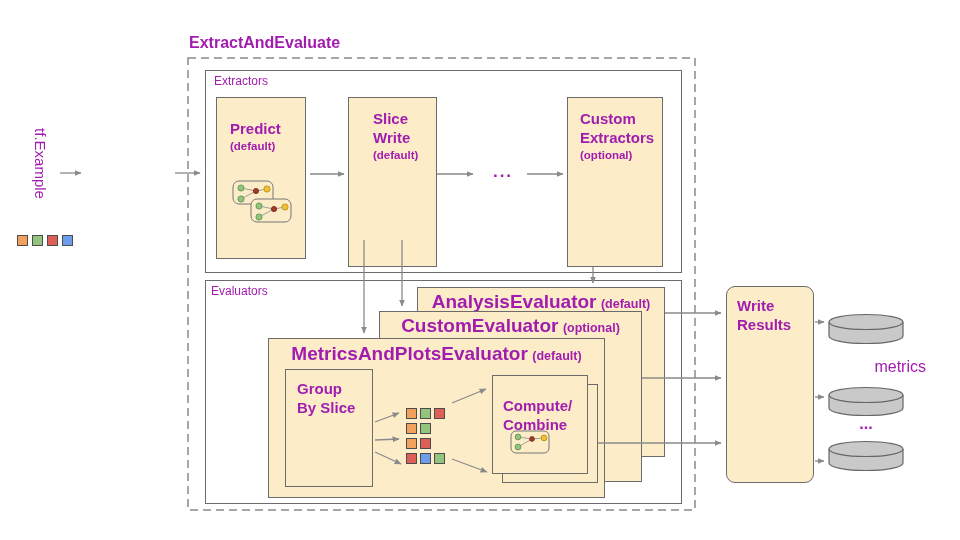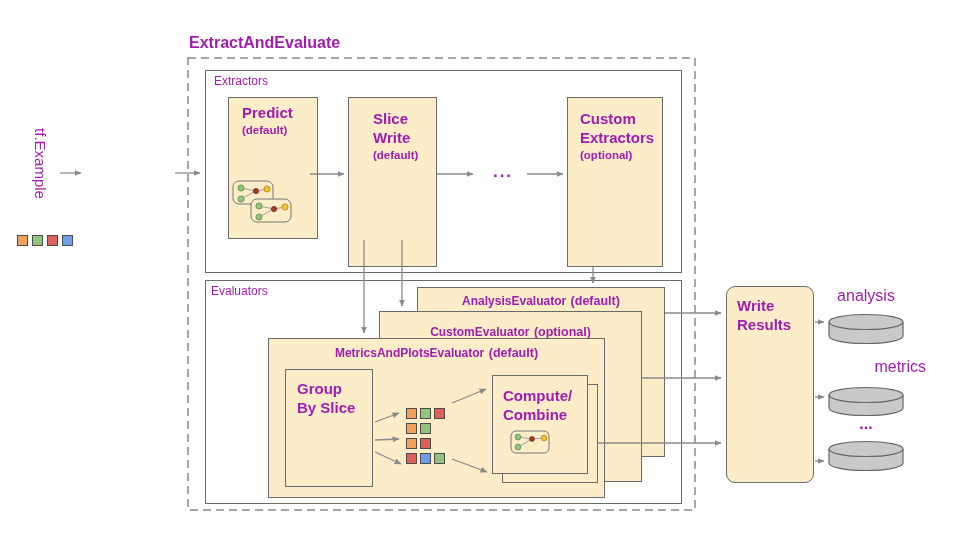--- a/index.html
+++ b/index.html
@@ -13,21 +13,21 @@
     border:1.2px solid var(--box-border,#6b6b6b);box-sizing:border-box;
   }
   .container-box{
     position:absolute;background:transparent;
     border:1.2px solid var(--box-border,#6b6b6b);box-sizing:border-box;
   }
   .section-label{position:absolute;font-weight:normal;font-size:12px;}
   .box-text{font-weight:bold;font-size:15px;line-height:19px;}
   .sub-text{font-weight:bold;font-size:11.5px;line-height:16px;}
   .stack-title{position:absolute;left:0;right:0;text-align:center;font-weight:bold;}
-  .stack-title .nm{font-size:12px;}
+  .stack-title .nm{font-size:19px;}
   .stack-title .sb{font-size:12.5px;}
   .diagram-title{position:absolute;font-weight:bold;font-size:16px;}
   .out-label{position:absolute;width:120px;text-align:center;font-size:16px;}
   .sq{position:absolute;width:11px;height:11px;box-sizing:border-box;
       border:1.5px solid #4c4c4c;}
   .rot-label{
     position:absolute;font-size:15px;white-space:nowrap;text-align:center;
     transform:rotate(90deg);transform-origin:center center;
   }
   .dots{position:absolute;font-weight:bold;font-size:17px;letter-spacing:2px;}
@@ -47,21 +47,21 @@
       <div class="sq" style="left: 0px; top: 0px; background: rgb(242, 161, 92);"></div>
       <div class="sq" style="left: 15px; top: 0px; background: rgb(147, 196, 125);"></div>
       <div class="sq" style="left: 30px; top: 0px; background: rgb(221, 95, 87);"></div>
       <div class="sq" style="left: 45px; top: 0px; background: rgb(109, 158, 235);"></div>
     </div>
 
 
   <div class="container-box" style="left:205px;top:70px;width:477px;height:203px;"></div>
   <div class="section-label" style="left:214px;top:74px;">Extractors</div>
 
-  <div class="cream" style="left:228px;top:97px;width:90px;height:142px;padding:5px 0 0 13px;">
+  <div class="cream" style="left:216px;top:97px;width:90px;height:162px;padding:21px 0 0 13px;">
     <div class="box-text">Predict</div>
     <div class="sub-text">(default)</div>
   </div>
 
   <div class="cream" style="left:348px;top:97px;width:89px;height:170px;padding:11px 0 0 24px;">
     <div class="box-text">Slice</div>
     <div class="box-text">Write</div>
     <div class="sub-text">(default)</div>
   </div>
 
@@ -77,21 +77,21 @@
   <div class="section-label" style="left:211px;top:284px;">Evaluators</div>
 
   <div class="cream" style="left:417px;top:287px;width:248px;height:170px;">
     <div class="stack-title" style="top:3px;">
       <span class="nm">AnalysisEvaluator</span>
       <span class="sb">(default)</span>
     </div>
   </div>
 
   <div class="cream" style="left:379px;top:311px;width:263px;height:171px;">
-    <div class="stack-title" style="top:10px;">
+    <div class="stack-title" style="top:3px;">
       <span class="nm">CustomEvaluator</span>
       <span class="sb">(optional)</span>
     </div>
   </div>
 
   <div class="cream" style="left:268px;top:338px;width:337px;height:160px;">
     <div class="stack-title" style="top:4px;">
       <span class="nm">MetricsAndPlotsEvaluator</span>
       <span class="sb">(default)</span>
     </div>
@@ -109,31 +109,30 @@
       <div class="sq" style="left: 0px; top: 15px; background: rgb(242, 161, 92);"></div>
       <div class="sq" style="left: 14px; top: 15px; background: rgb(147, 196, 125);"></div>
       <div class="sq" style="left: 0px; top: 30px; background: rgb(242, 161, 92);"></div>
       <div class="sq" style="left: 14px; top: 30px; background: rgb(221, 95, 87);"></div>
       <div class="sq" style="left: 0px; top: 45px; background: rgb(221, 95, 87);"></div>
       <div class="sq" style="left: 14px; top: 45px; background: rgb(109, 158, 235);"></div>
       <div class="sq" style="left: 28px; top: 45px; background: rgb(147, 196, 125);"></div>
     </div>
 
   <div class="cream" style="left:502px;top:384px;width:96px;height:99px;"></div>
-  <div class="cream" style="left:492px;top:375px;width:96px;height:99px;padding:10px 0 0 10px;">
+  <div class="cream" style="left:492px;top:375px;width:96px;height:99px;padding:20px 0 0 10px;">
     <div class="box-text">Compute/</div>
     <div class="box-text">Combine</div>
   </div>
 
   <div class="cream" style="left:726px;top:286px;width:88px;height:197px;padding:9px 0 0 10px;border-radius:9px;">
     <div class="box-text">Write</div>
     <div class="box-text">Results</div>
   </div>
 
-  <div class="out-label" style="left:806px;top:287px;">analysis</div>
   <div class="out-label" style="left:806px;top:358px;text-align:right;">metrics</div>
   <div class="out-label" style="left:806px;top:415px;font-weight:bold;">...</div>
 
   <svg id="overlay" width="960" height="540" viewBox="0 0 960 540">
     <defs>
       <marker id="ah" markerWidth="8" markerHeight="6" refX="6.5" refY="3" orient="auto" markerUnits="userSpaceOnUse">
         <path d="M0,0 L7,3 L0,6 Z" style="fill:var(--line,#8a8a8a);"></path>
       </marker>
     </defs>
 

